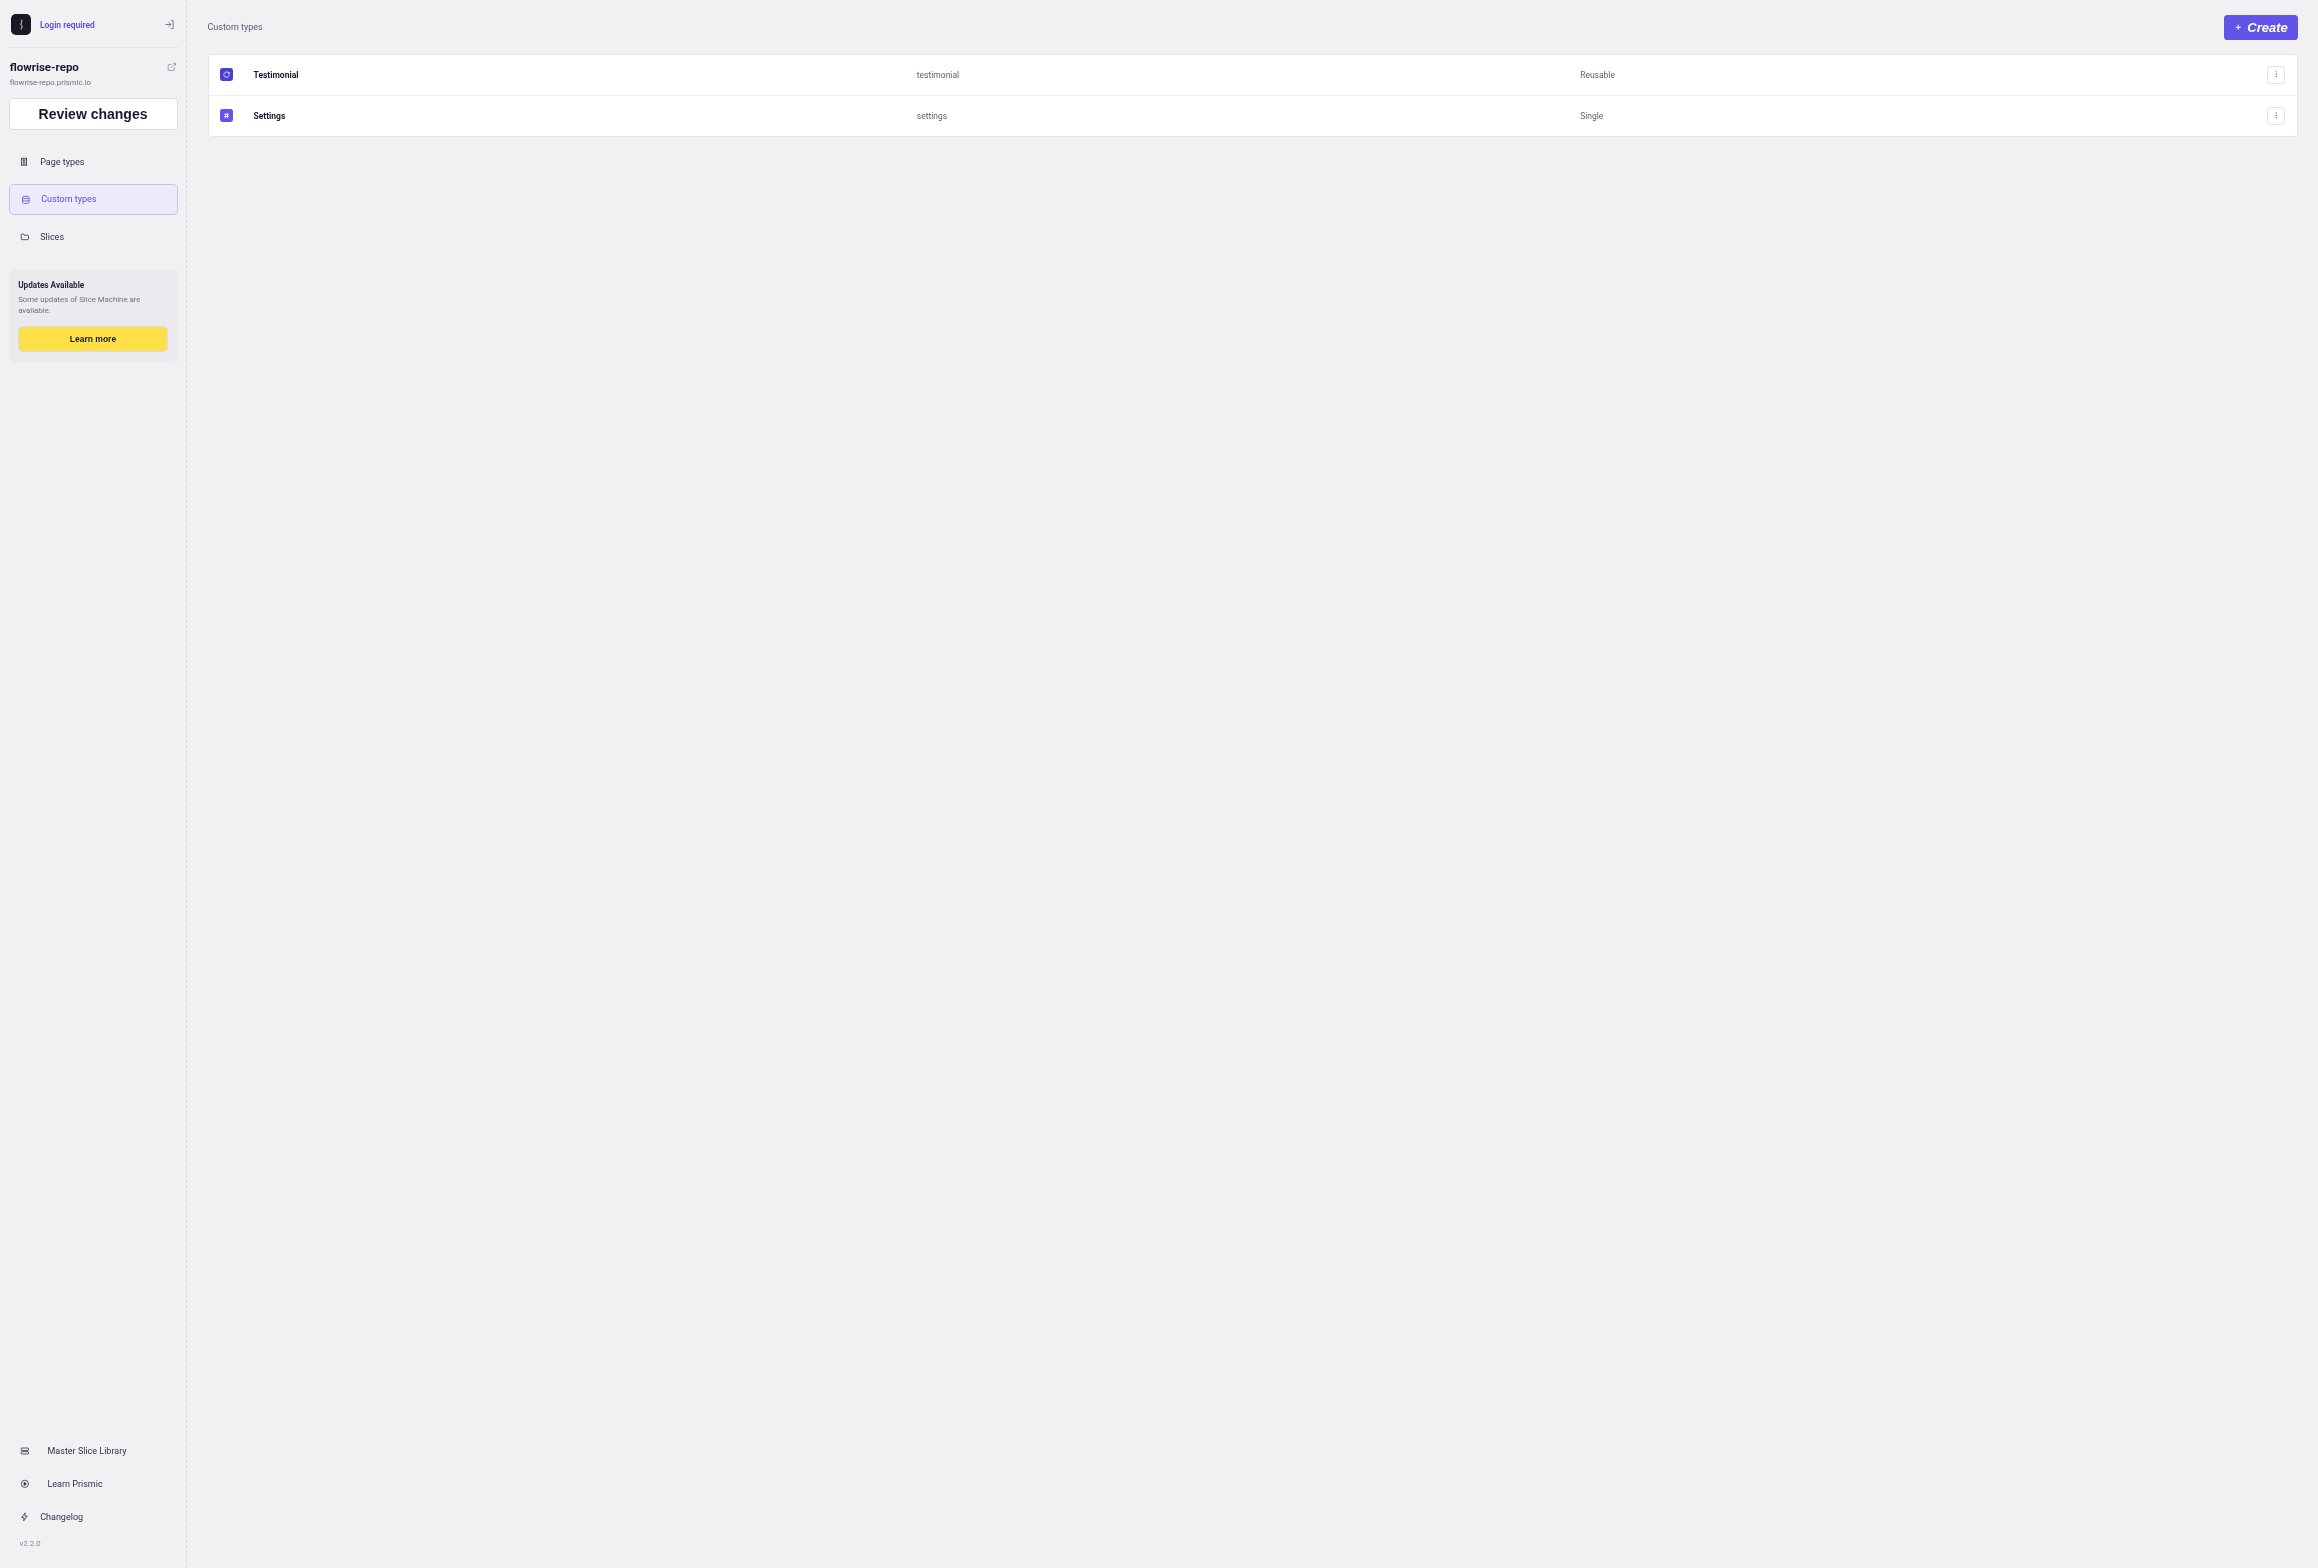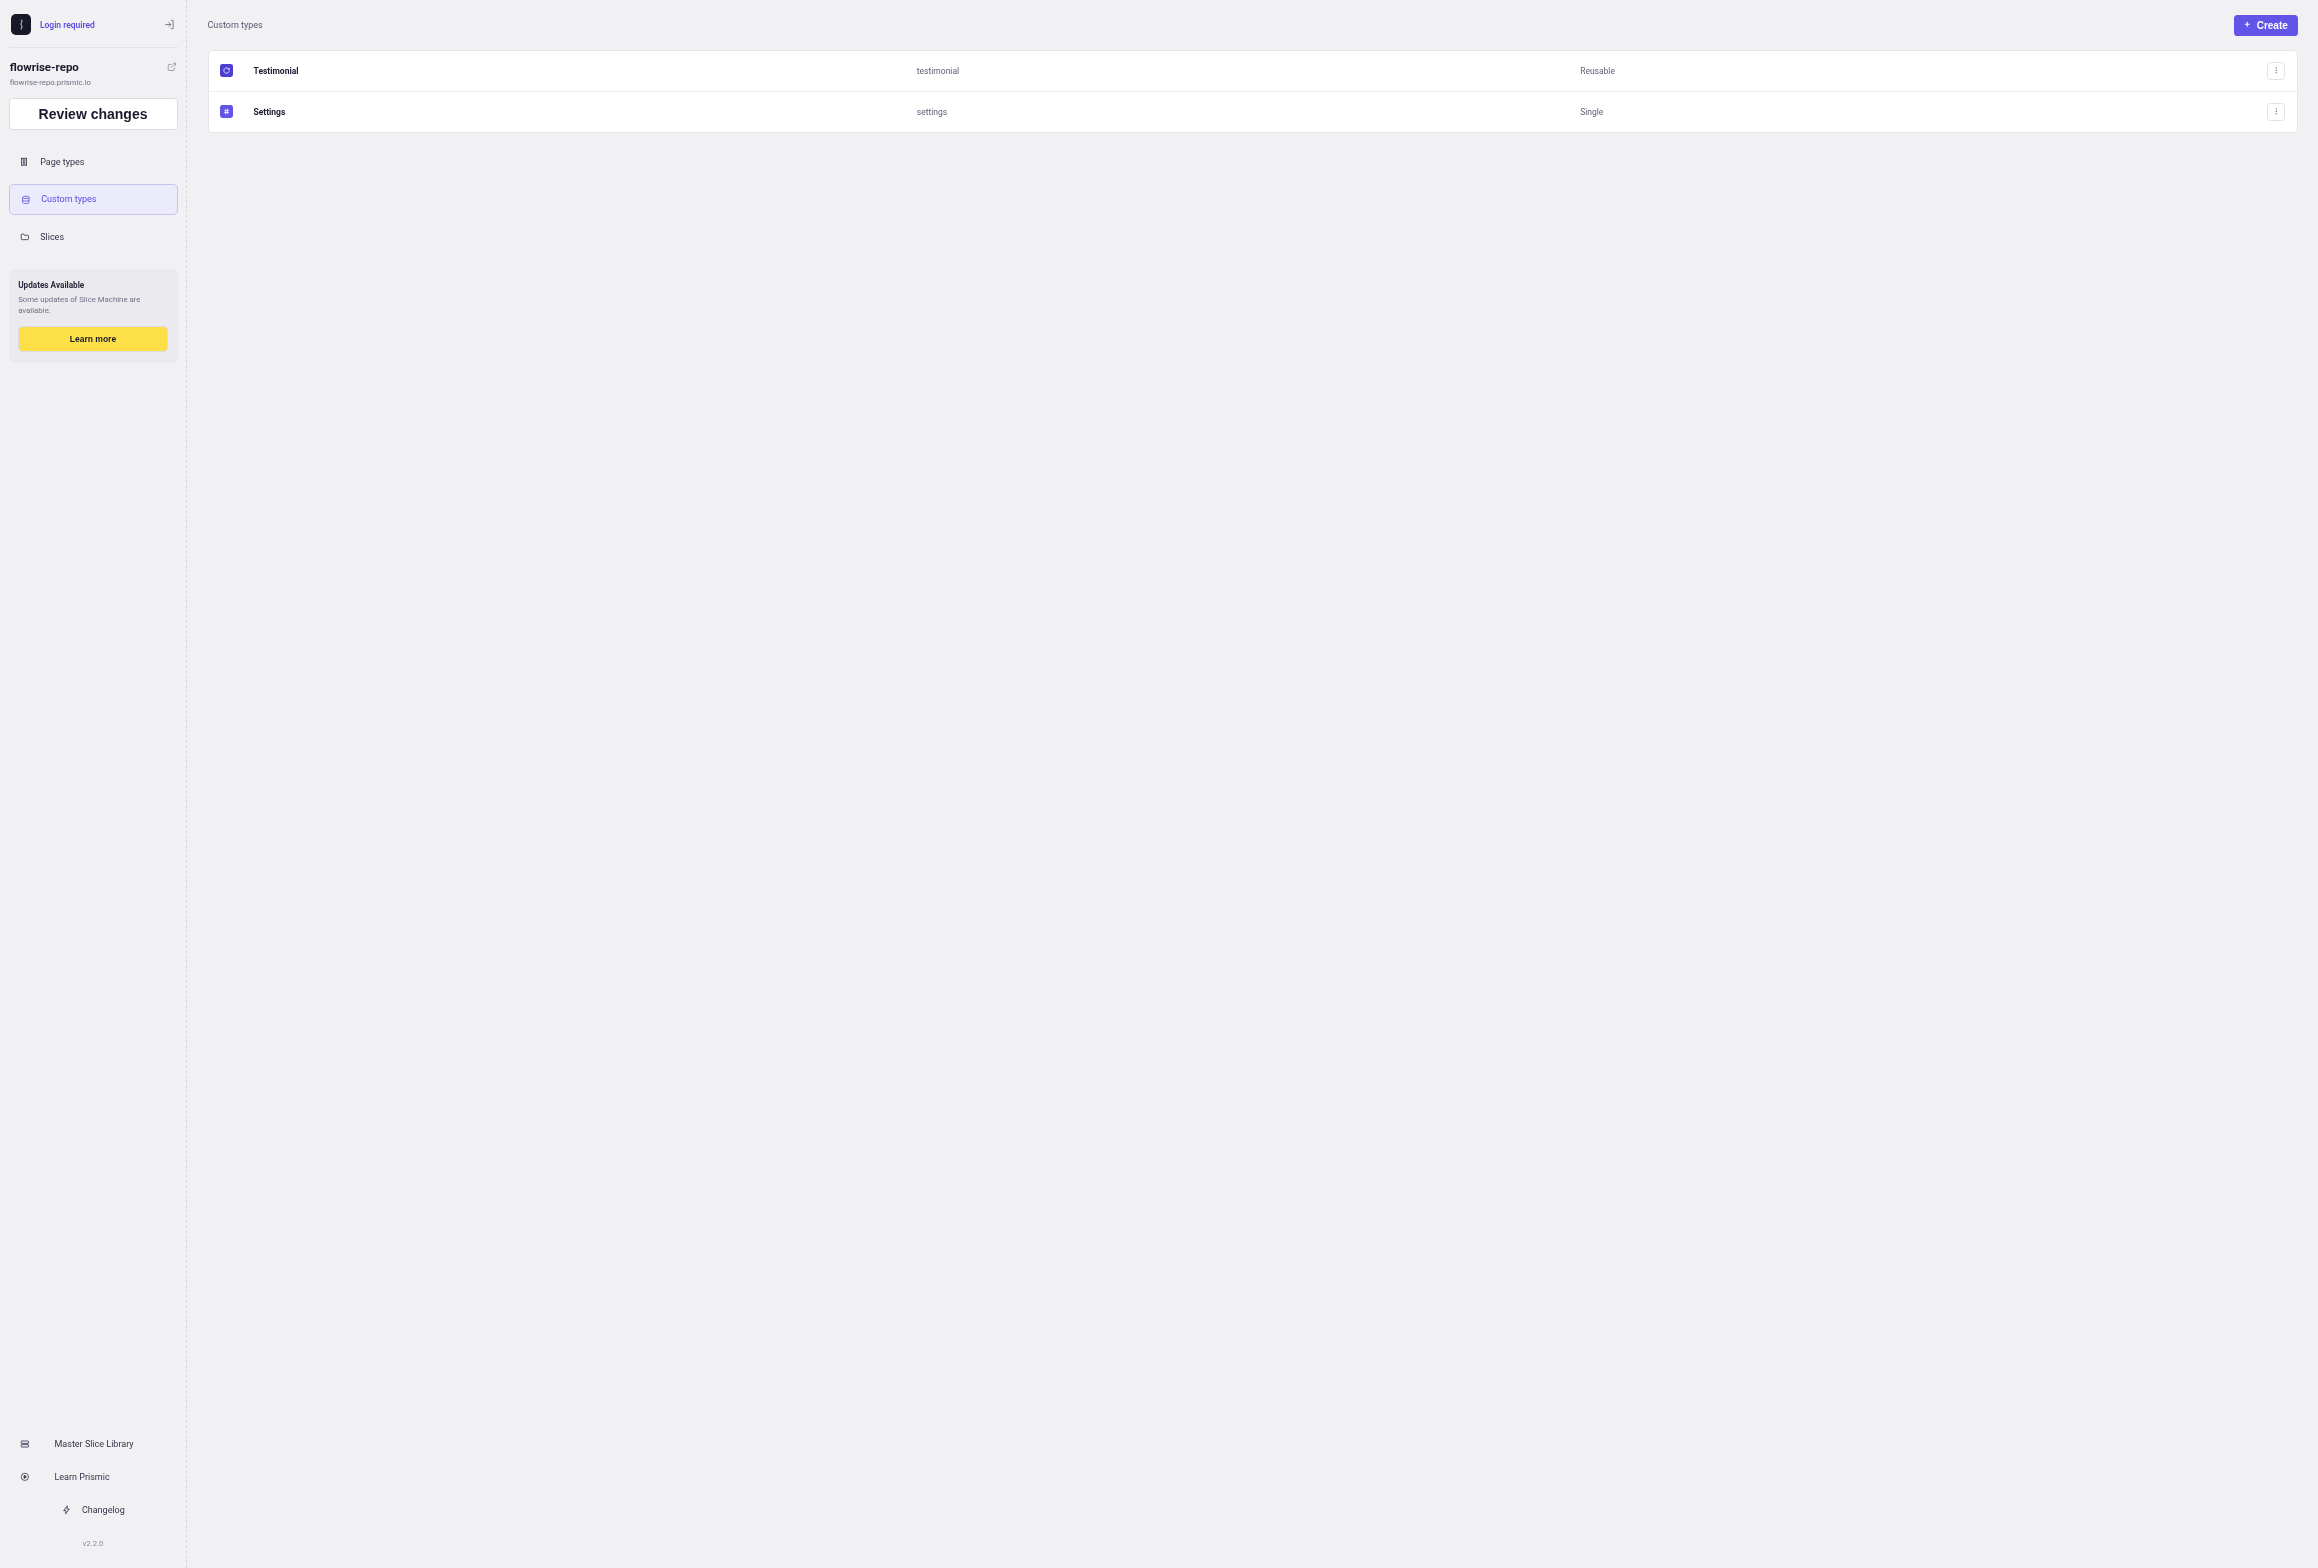--- a/index.html
+++ b/index.html
@@ -82,34 +82,34 @@
   .learn-btn {
     margin-top:9.7px; width:100%;
     background:#fde047; border:0.6px solid #dcdce4; border-radius:5px;
     padding:6.6px; font-weight:700; font-size:8.5px; cursor:pointer; color:#1a1a2e;
   }
 
   .spacer { flex:1; }
 
   .bottom-nav { display:flex; flex-direction:column; gap:6px; }
   .bottom-item {
-    display:flex; align-items:center; gap:24px;
+    display:flex; gap:17px;
     padding:8.5px 11px; cursor:pointer; color:#333349; font-size:9px;
   }
   .version-row { justify-content:space-between;flex-direction:column; }
   .version-text { color:#8a8a9a; font-size:7.8px; }
 
   
   .main { flex:1; padding: 14.5px 20.5px; }
   .main-head { display:flex; align-items:center; justify-content:space-between; margin-bottom:13.3px; }
   .page-title { color:#5a5a70; font-size:9px; }
   .create-btn {
     background:#6154e6; color:#fff; border:none;
     padding:5.4px 9.7px; border-radius:3.6px; font-weight:700;
-    font-size:10px; display:flex; align-items:center; gap:4.8px; cursor:pointer;
+    font-size:13px; display:flex; align-items:center; gap:4.8px; cursor:pointer;font-style:italic;
   }
 
   .table {
     border:0.6px solid #e4e4ea; border-radius:4.8px; background:#f5f5f8; overflow:hidden;
   }
   .thead {
     display:grid; grid-template-columns: 34px 1fr 1fr 1fr 42px;
     align-items:center; padding:8.5px 11px; color:#7a7a8e; font-size:7.8px;
     border-bottom:0.6px solid #e7e7ed;
   }

